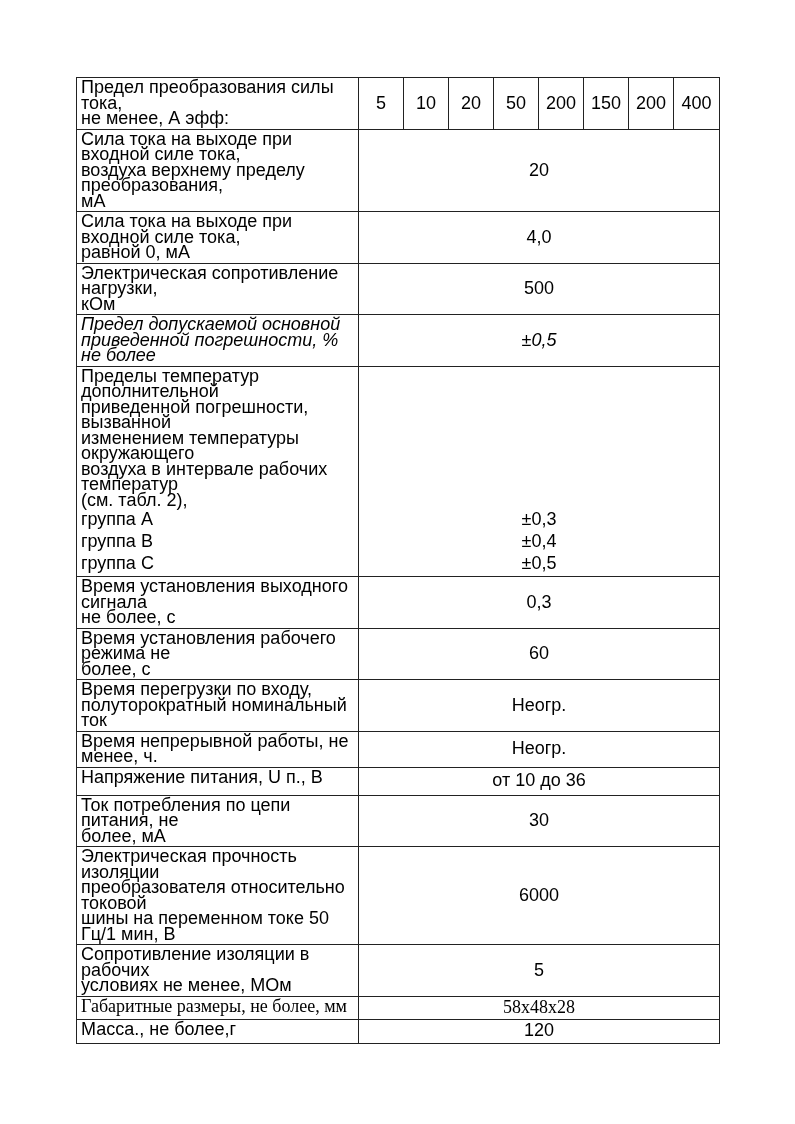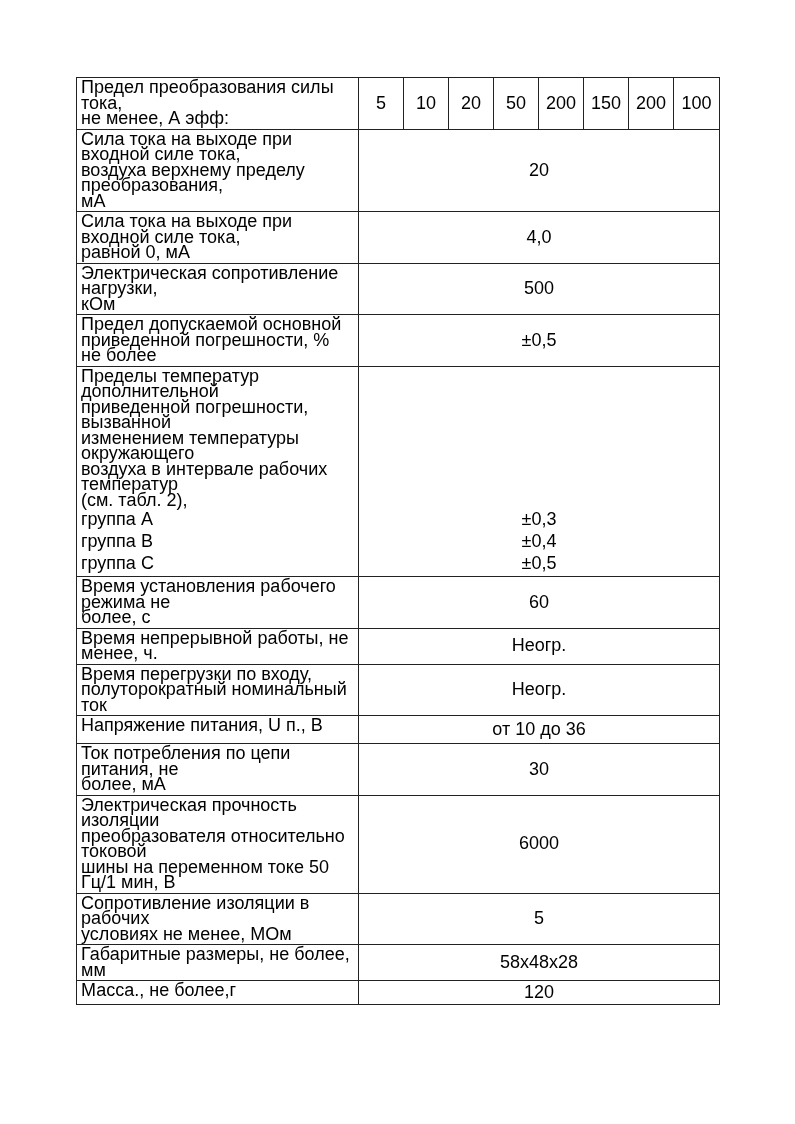--- a/index.html
+++ b/index.html
@@ -32,75 +32,79 @@
         <span>Предел преобразования силы тока,</span><br>
         <span>не менее, А эфф:</span>
       </td>
       <td class="rng">5</td>
       <td class="rng">10</td>
       <td class="rng">20</td>
       <td class="rng">50</td>
       <td class="rng">200</td>
       <td class="rng">150</td>
       <td class="rng">200</td>
-      <td class="rng">100</td>
+      <td class="rng">400</td>
     </tr>
   <tr style="height: 53px;">
         <td><span>Сила тока на выходе при входной силе тока,</span><br><span>воздуха верхнему пределу  преобразования,</span><br><span>мА</span></td>
         <td class="val" colspan="8">20</td>
       </tr>
       <tr style="height: 39px;">
         <td><span>Сила тока на выходе при входной силе тока,</span><br><span>равной 0, мА</span></td>
         <td class="val" colspan="8">4,0</td>
       </tr>
       <tr style="height: 39px;">
         <td><span>Электрическая сопротивление нагрузки,</span><br><span>кОм</span></td>
         <td class="val" colspan="8">500</td>
       </tr>
-      <tr style="height: 38px;">
+      <tr style="height: 38px; font-style: italic;">
         <td><span>Предел допускаемой основной</span><br><span>приведенной погрешности, % не более</span></td>
         <td class="val" colspan="8">±0,5</td>
       </tr>
       <tr style="height: 153px;">
         <td><span>Пределы температур дополнительной</span><br><span>приведенной погрешности, вызванной</span><br><span>изменением температуры окружающего</span><br><span>воздуха в интервале рабочих температур</span><br><span>(см. табл. 2),</span><div class="grp-label">группа А</div><div class="grp-label">группа В</div><div class="grp-label">группа С</div></td>
         <td class="val" colspan="8" style="vertical-align: bottom;">
           <div class="grp-val">±0,3</div>
           <div class="grp-val">±0,4</div>
           <div class="grp-val">±0,5</div>
         </td>
       </tr>
+      <tr style="height: 38px;">
+        <td><span>Время установления выходного сигнала</span><br><span>не более, с</span></td>
+        <td class="val" colspan="8">0,3</td>
+      </tr>
       <tr style="height: 39px;">
         <td><span>Время установления рабочего режима не</span><br><span>более, с</span></td>
         <td class="val" colspan="8">60</td>
       </tr>
+      <tr style="height: 39px;">
+        <td><span>Время перегрузки по входу,</span><br><span>полуторократный номинальный ток</span></td>
+        <td class="val" colspan="8">Неогр.</td>
+      </tr>
       <tr style="height: 23px;">
         <td><span>Время непрерывной работы, не менее, ч.</span></td>
-        <td class="val" colspan="8">Неогр.</td>
-      </tr>
-      <tr style="height: 39px;">
-        <td><span>Время перегрузки по входу,</span><br><span>полуторократный номинальный ток</span></td>
         <td class="val" colspan="8">Неогр.</td>
       </tr>
       <tr style="height: 28px;">
         <td><span>Напряжение питания, U п., В</span></td>
         <td class="val" colspan="8">от 10 до 36</td>
       </tr>
       <tr style="height: 40px;">
         <td><span>Ток потребления по цепи питания, не</span><br><span>более, мА</span></td>
         <td class="val" colspan="8">30</td>
       </tr>
       <tr style="height: 53px;">
         <td><span>Электрическая прочность изоляции</span><br><span>преобразователя относительно токовой</span><br><span>шины на переменном токе 50 Гц/1 мин, В</span></td>
         <td class="val" colspan="8">6000</td>
       </tr>
       <tr style="height: 38px;">
         <td><span>Сопротивление изоляции в рабочих</span><br><span>условиях не менее, МОм</span></td>
         <td class="val" colspan="8">5</td>
       </tr>
-      <tr style="height: 23px;">
+      <tr style="height: 23px; font-family: Liberation Serif, serif;">
         <td><span>Габаритные размеры, не более, мм</span></td>
         <td class="val" colspan="8">58х48х28</td>
       </tr>
       <tr style="height: 24px;">
         <td><span>Масса., не более,г</span></td>
         <td class="val" colspan="8">120</td>
       </tr>
     </tbody>
 </table>
 

